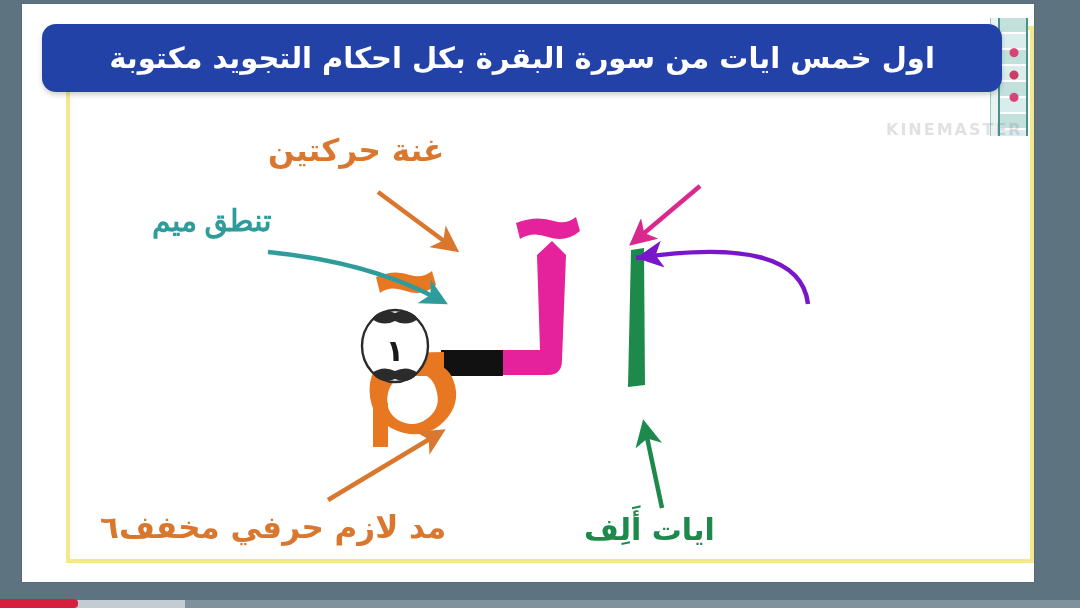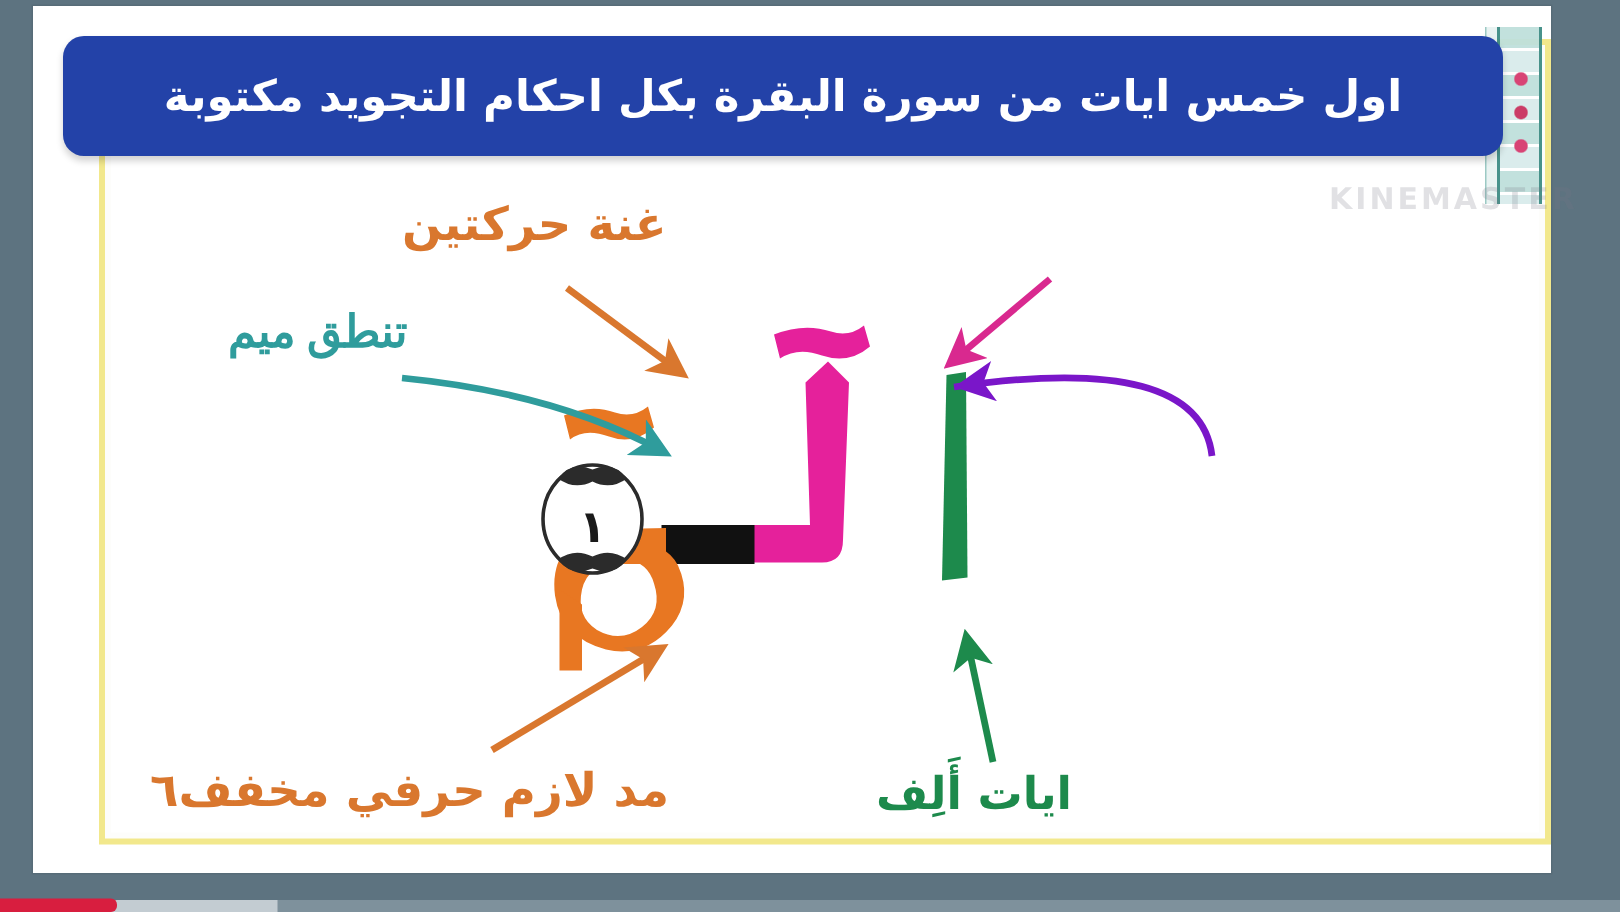--- a/index.html
+++ b/index.html
@@ -90,21 +90,21 @@
     width: 8px; height: 118px;
     background: #e9f3f2;
     border-left: 1px solid #9cc9c4;
     box-sizing: border-box;
   }
 
   
   .title-banner {
     position: absolute;
     left: 42px; top: 24px;
-    width: 960px; height: 80px;
+    width: 960px; height: 68px;
     background: #2342a8;
     border-radius: 14px;
     display: flex;
     align-items: center;
     justify-content: center;
     box-shadow: 0 3px 5px rgba(0,0,0,.18);
     z-index: 40;
   }
   .title-text {
     color: #ffffff;
@@ -112,21 +112,21 @@
     font-weight: 700;
     direction: rtl;
     white-space: nowrap;
     letter-spacing: 0;
   }
 
   
   .watermark {
     position: absolute;
     left: 886px; top: 120px;
-    font-size: 20px;
+    font-size: 16px;
     font-weight: 700;
     letter-spacing: 2px;
     color: rgba(120,120,130,0.22);
     z-index: 35;
     pointer-events: none;
   }
 
   
   .lbl {
     position: absolute;

